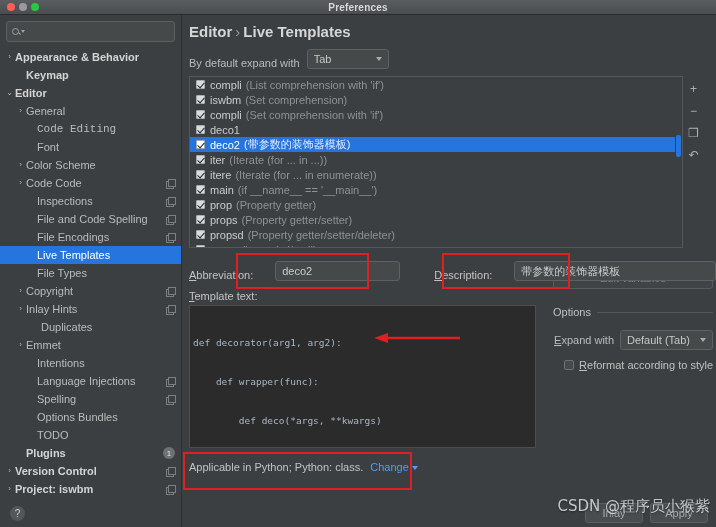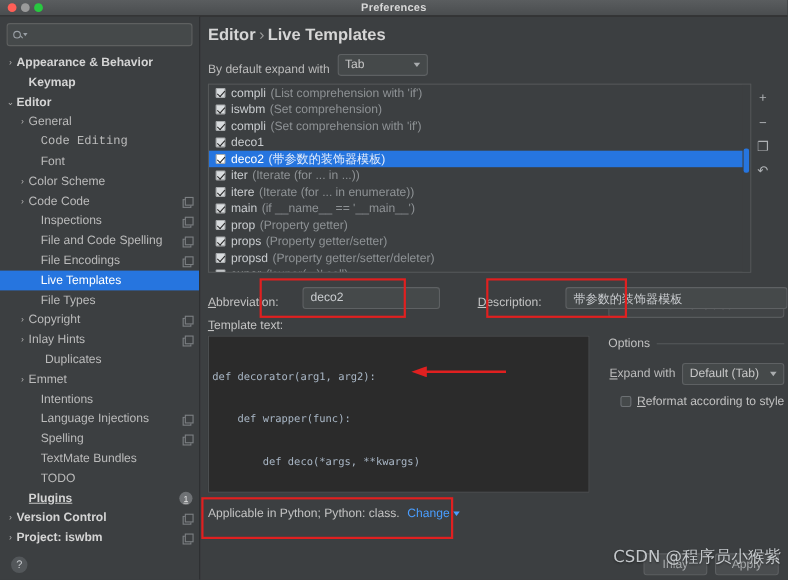--- a/index.html
+++ b/index.html
@@ -359,27 +359,27 @@
           <span class="tlabel">Language Injections</span>
           <span class="cfg-ico"></span>
         </div>
         <div class="tnode" style="padding-left: 26px;">
           <span class="arrow"></span>
           <span class="tlabel">Spelling</span>
           <span class="cfg-ico"></span>
         </div>
         <div class="tnode" style="padding-left: 26px;">
           <span class="arrow"></span>
-          <span class="tlabel">TextMate Bundles</span>
+          <span class="tlabel">Options Bundles</span>
         </div>
         <div class="tnode" style="padding-left: 26px;">
           <span class="arrow"></span>
           <span class="tlabel">TODO</span>
         </div>
-        <div class="tnode bold" style="padding-left: 15px; text-decoration: underline;">
+        <div class="tnode bold" style="padding-left: 15px;">
           <span class="arrow"></span>
           <span class="tlabel">Plugins</span>
           <span class="badge">1</span>
         </div>
         <div class="tnode bold" style="padding-left: 4px;">
           <span class="arrow">›</span>
           <span class="tlabel">Version Control</span>
           <span class="cfg-ico"></span>
         </div>
         <div class="tnode bold" style="padding-left: 4px;">

